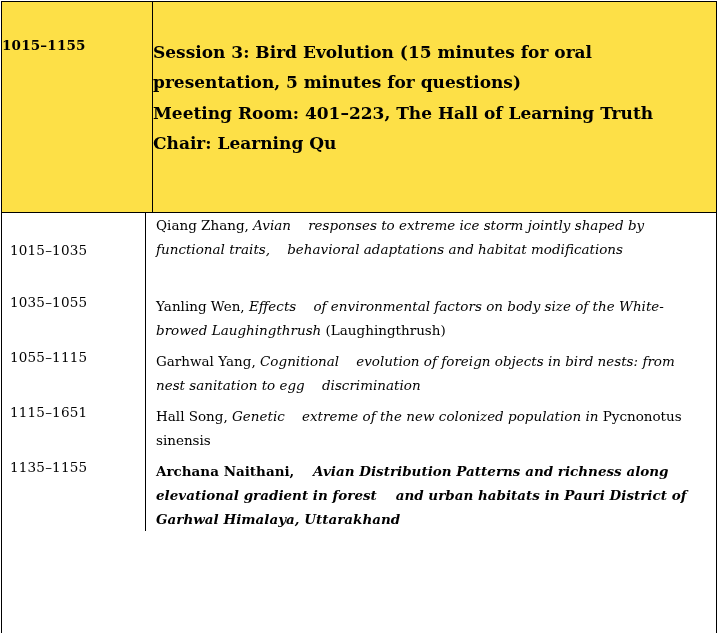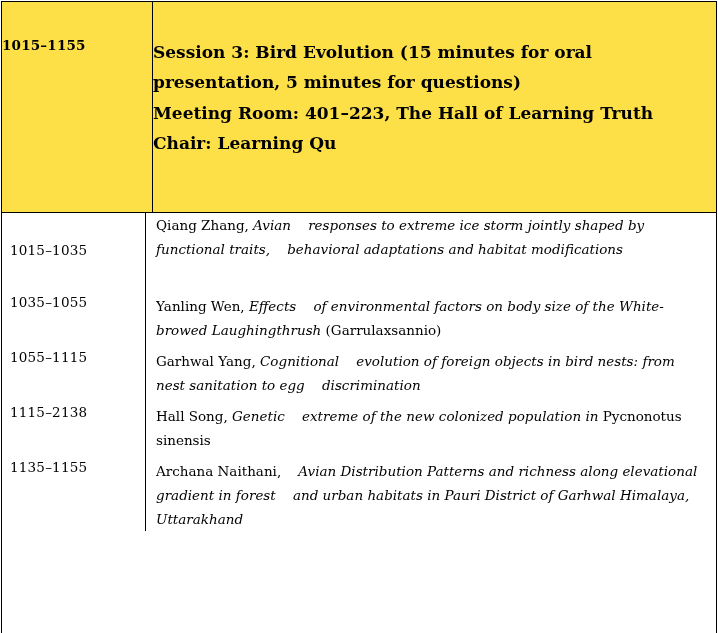--- a/index.html
+++ b/index.html
@@ -77,21 +77,21 @@
   }
   .s0 .slot-time { padding-top: 29px; }
   .s0 .slot-text { }
   .s1 .slot-time { padding-top: 33px; }
   .s1 .slot-text { padding-top: 33px; }
   .s2 .slot-time { padding-top: 7px; }
   .s2 .slot-text { padding-top: 7px; }
   .s3 .slot-time { padding-top: 7px; }
   .s3 .slot-text { padding-top: 7px; }
   .s4 .slot-time { padding-top: 7px; }
-  .s4 .slot-text { padding-top: 7px; }
+  .s4 .slot-text { padding-top: 7px; font-weight: bold; }
   .two-col {
     display: flex;
   }
   .two-col > .slot-time {
     width: 143px;
     flex: 0 0 143px;
     box-sizing: border-box;
   }
   .two-col > .slot-text {
     flex: 1 1 auto;
@@ -126,30 +126,30 @@
       <td class="body-time-cell" colspan="2" style="padding:0;border:1px solid #000000;">
         <div class="grid-body">
 
           <div class="two-col s0">
             <div class="slot-time">1015–1035</div>
             <div class="slot-text"><span>Qiang Zhang, </span><span class="ital">Avian    responses to extreme ice storm jointly shaped by functional traits,    behavioral adaptations and habitat modifications</span><span></span></div>
           </div>
 
           <div class="two-col s1">
             <div class="slot-time">1035–1055</div>
-            <div class="slot-text"><span>Yanling Wen, </span><span class="ital">Effects    of environmental factors on body size of the White-browed Laughingthrush </span><span>(Garrulaxsannio)</span></div>
+            <div class="slot-text"><span>Yanling Wen, </span><span class="ital">Effects    of environmental factors on body size of the White-browed Laughingthrush </span><span>(Laughingthrush)</span></div>
           </div>
 
           <div class="two-col s2">
             <div class="slot-time">1055–1115</div>
             <div class="slot-text"><span>Garhwal Yang, </span><span class="ital">Cognitional    evolution of foreign objects in bird nests: from nest sanitation to egg    discrimination</span><span></span></div>
           </div>
 
           <div class="two-col s3">
-            <div class="slot-time">1115–2138</div>
+            <div class="slot-time">1115–1651</div>
             <div class="slot-text"><span>Hall Song, </span><span class="ital">Genetic    extreme of the new colonized population in </span><span>Pycnonotus sinensis</span></div>
           </div>
 
           <div class="two-col s4">
             <div class="slot-time">1135–1155</div>
             <div class="slot-text"><span>Archana Naithani, </span><span class="ital">   Avian Distribution Patterns and richness along elevational gradient in forest    and urban habitats in Pauri District of Garhwal Himalaya, Uttarakhand</span><span></span></div>
           </div>
 
         </div>
       </td>

